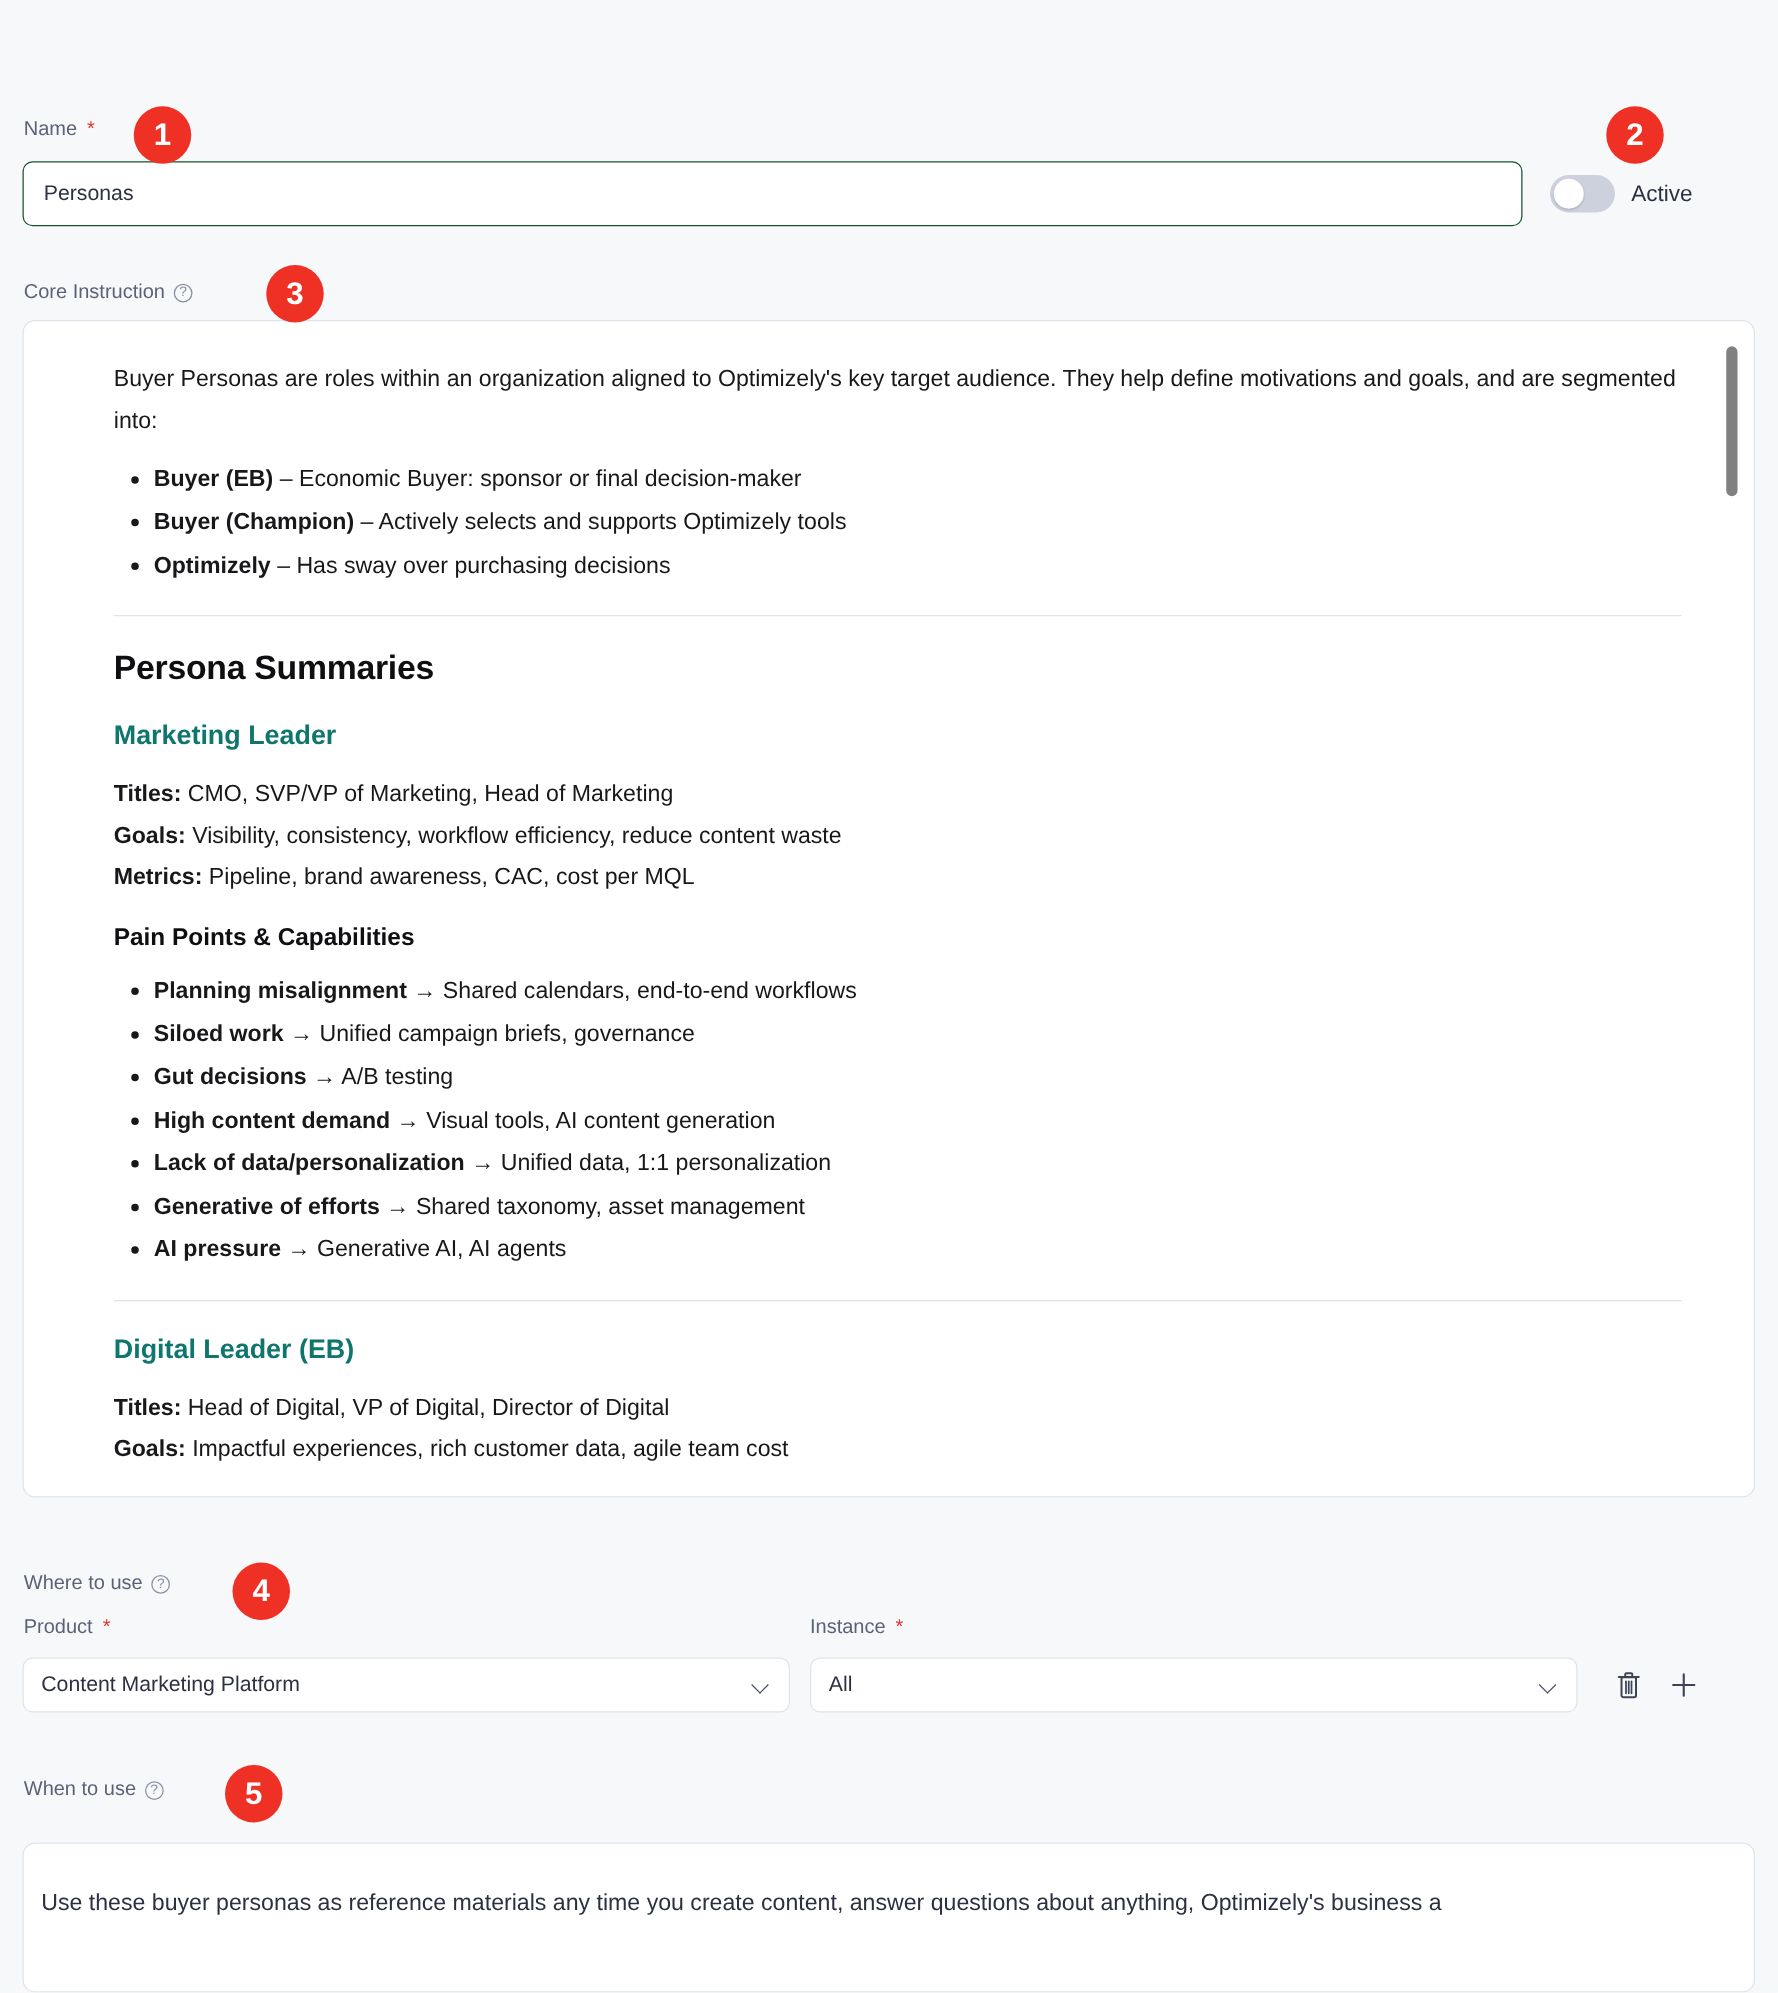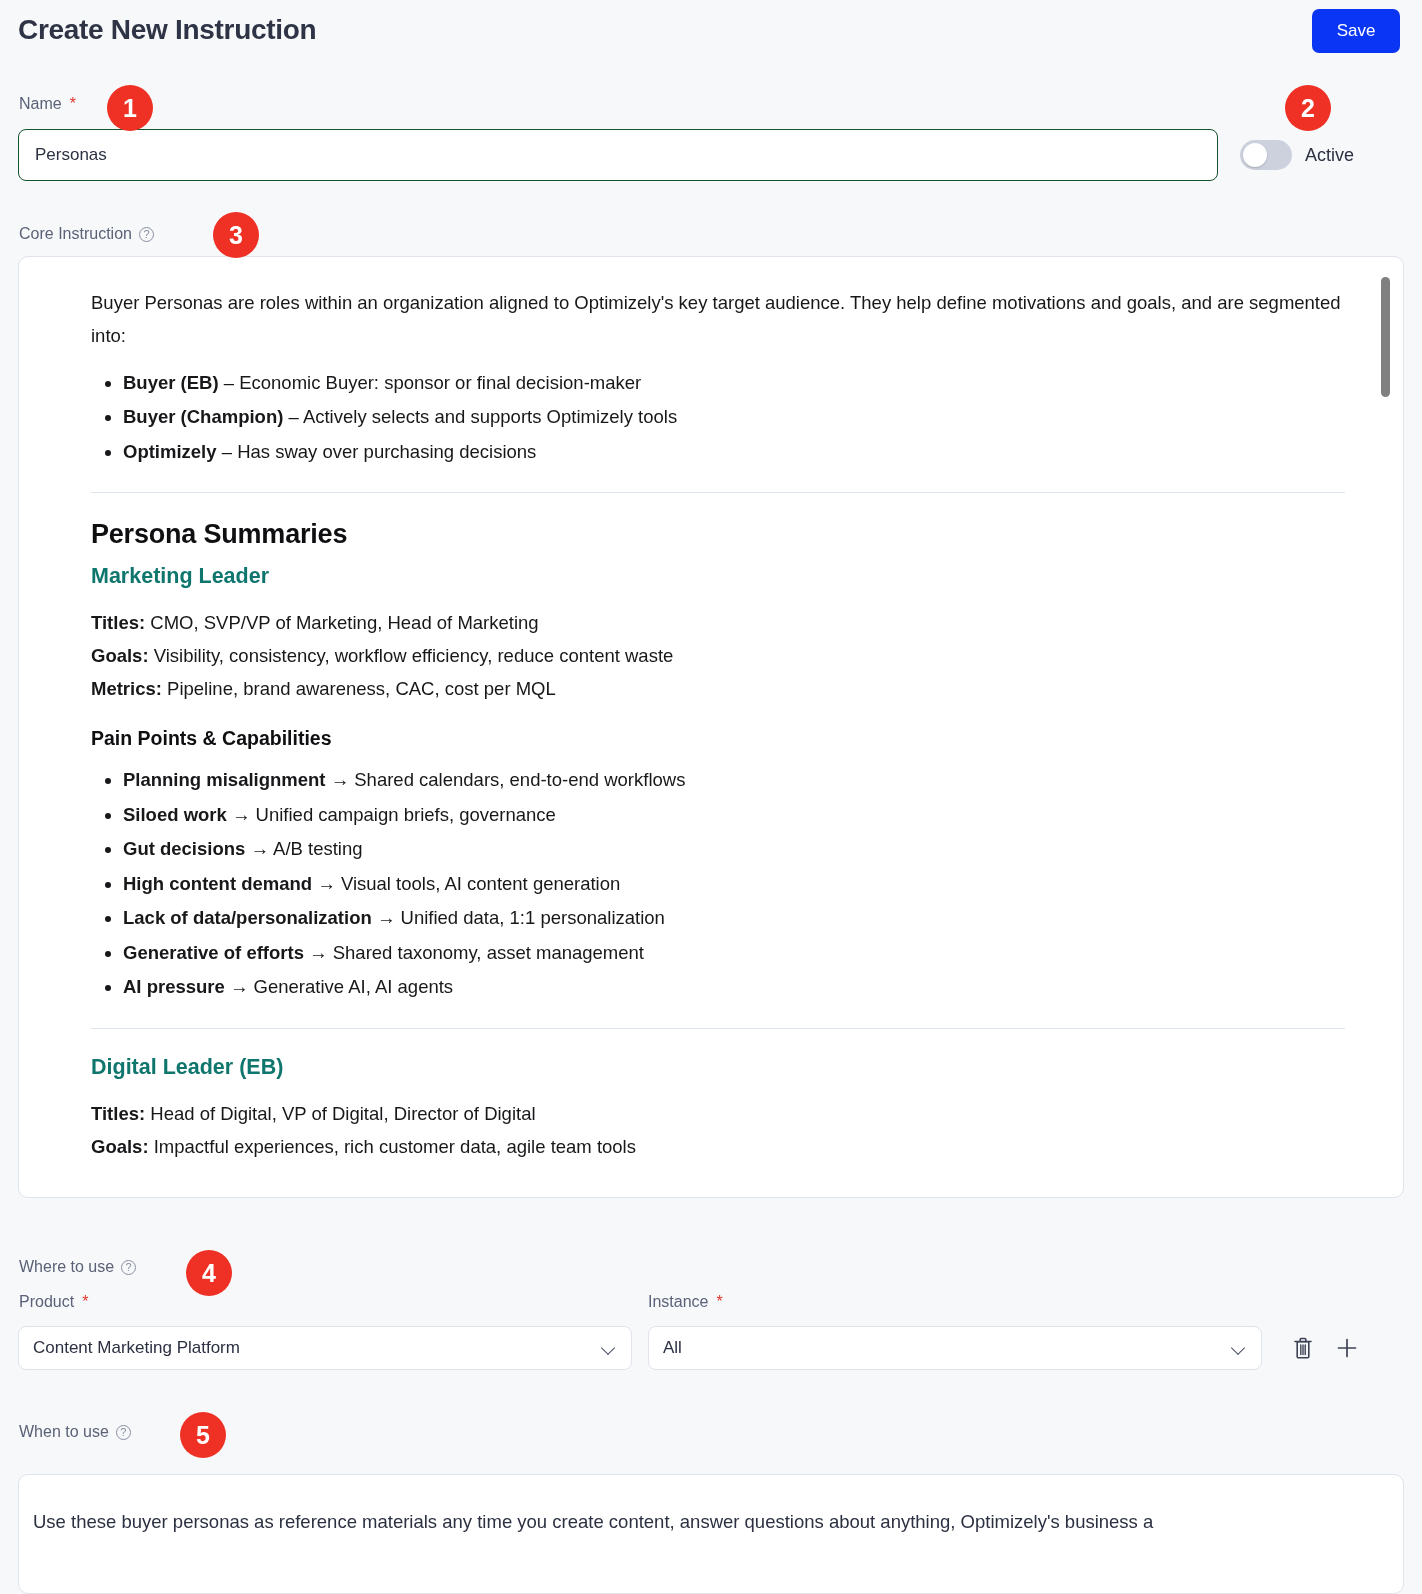--- a/index.html
+++ b/index.html
@@ -220,21 +220,21 @@
   .rt b, .rt strong { font-weight: bold; }
   .rt hr {
     border: none;
     border-top: 1px solid #dde3ec;
     margin: 24px 0 26px 0;
   }
   .rt h2 {
     font-size: 27px;
     font-weight: bold;
     color: #0f0f12;
-    margin: 0 0 14px 0;
+    margin: 0 0 26px 0;
     letter-spacing: -0.2px;
   }
   .rt h3 {
     font-size: 21.5px;
     font-weight: bold;
     color: #0f766e;
     margin: 0 0 18px 0;
   }
   .rt h4 {
     font-size: 19.5px;
@@ -317,24 +317,20 @@
     color: #2c3142;
     white-space: nowrap;
     line-height: 1.5;
   }
 </style>
 </head>
 <body>
 
 <div class="page">
 
-  <div class="header">
-    <div class="page-title">Create New Instruction</div>
-    <button class="save-button">Save</button>
-  </div>
 
   <div class="field-label name-label">
     <span>Name</span>
     <span class="req-star">*</span>
   </div>
   <input class="name-input" type="text" value="Personas" style="">
 
   <div class="badge badge-1">1</div>
 
   <div class="toggle-wrap">
@@ -426,21 +422,21 @@
       <hr>
 
       <h3>Digital Leader (EB)</h3>
       <div class="kv-block">
         <p class="kv">
           <b>Titles:</b>
           <span>Head of Digital, VP of Digital, Director of Digital</span>
         </p>
         <p class="kv">
           <b>Goals:</b>
-          <span>Impactful experiences, rich customer data, agile team tools</span>
+          <span>Impactful experiences, rich customer data, agile team cost</span>
         </p>
       </div>
 
     </div>
 
     <div class="core-scrollbar">
       <div class="thumb"></div>
     </div>
   </div>
 

